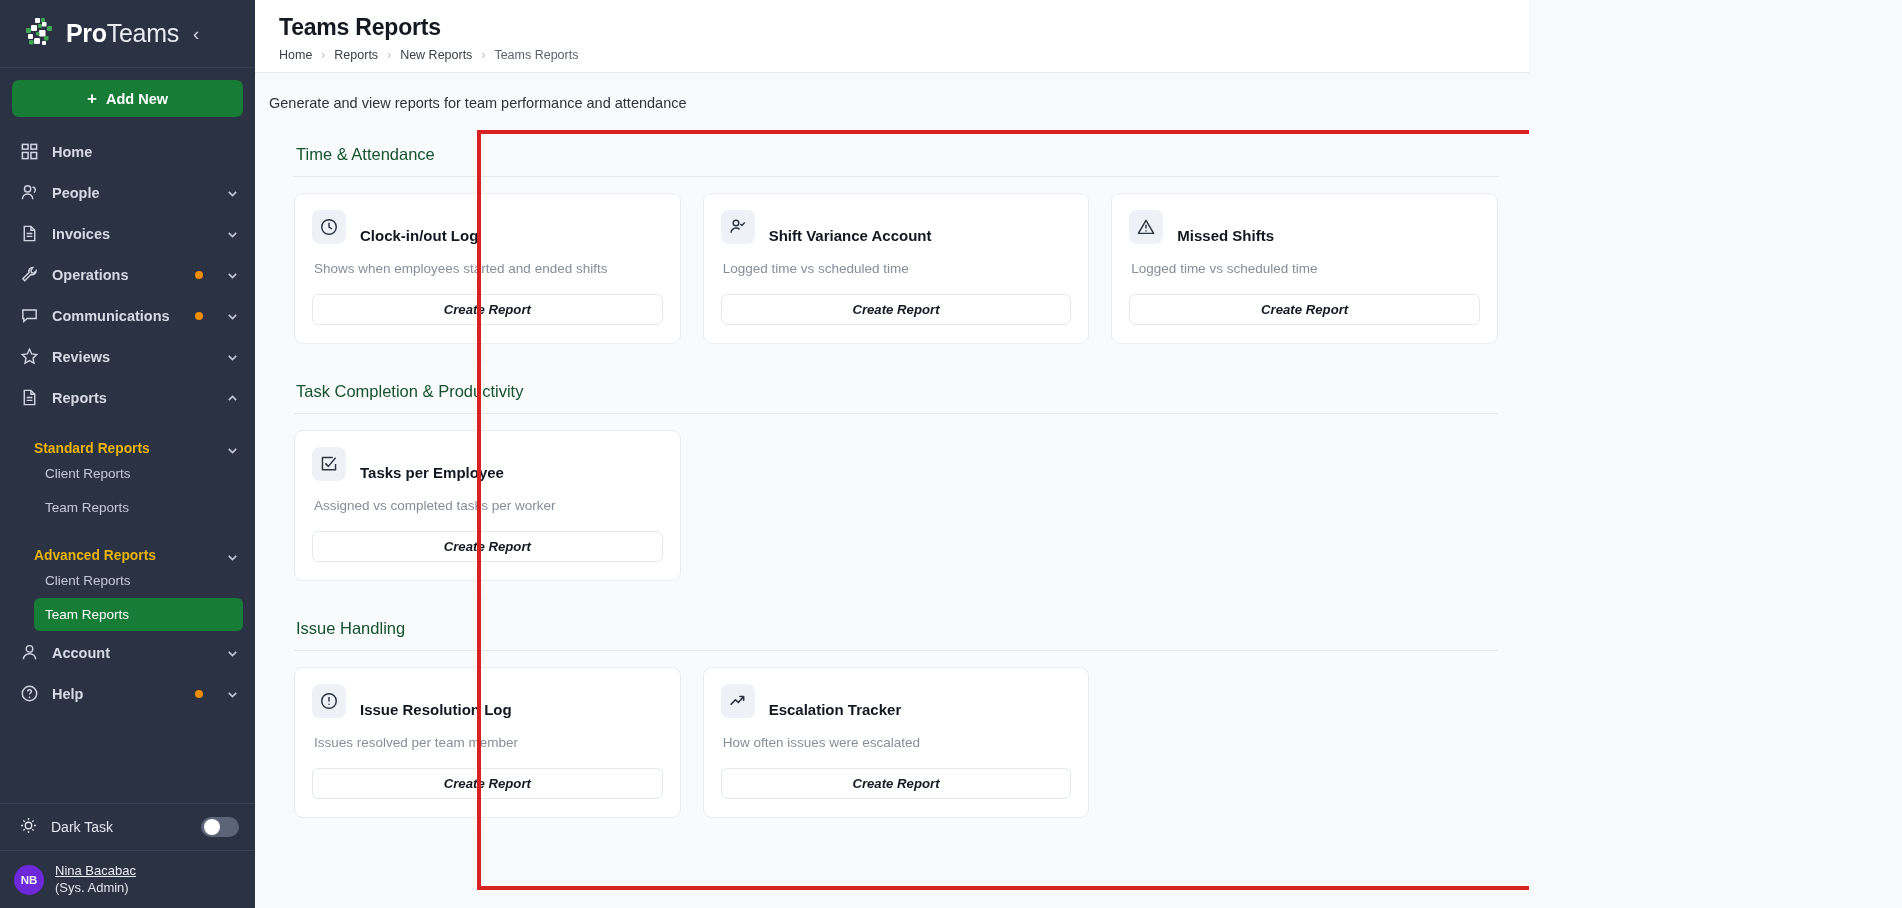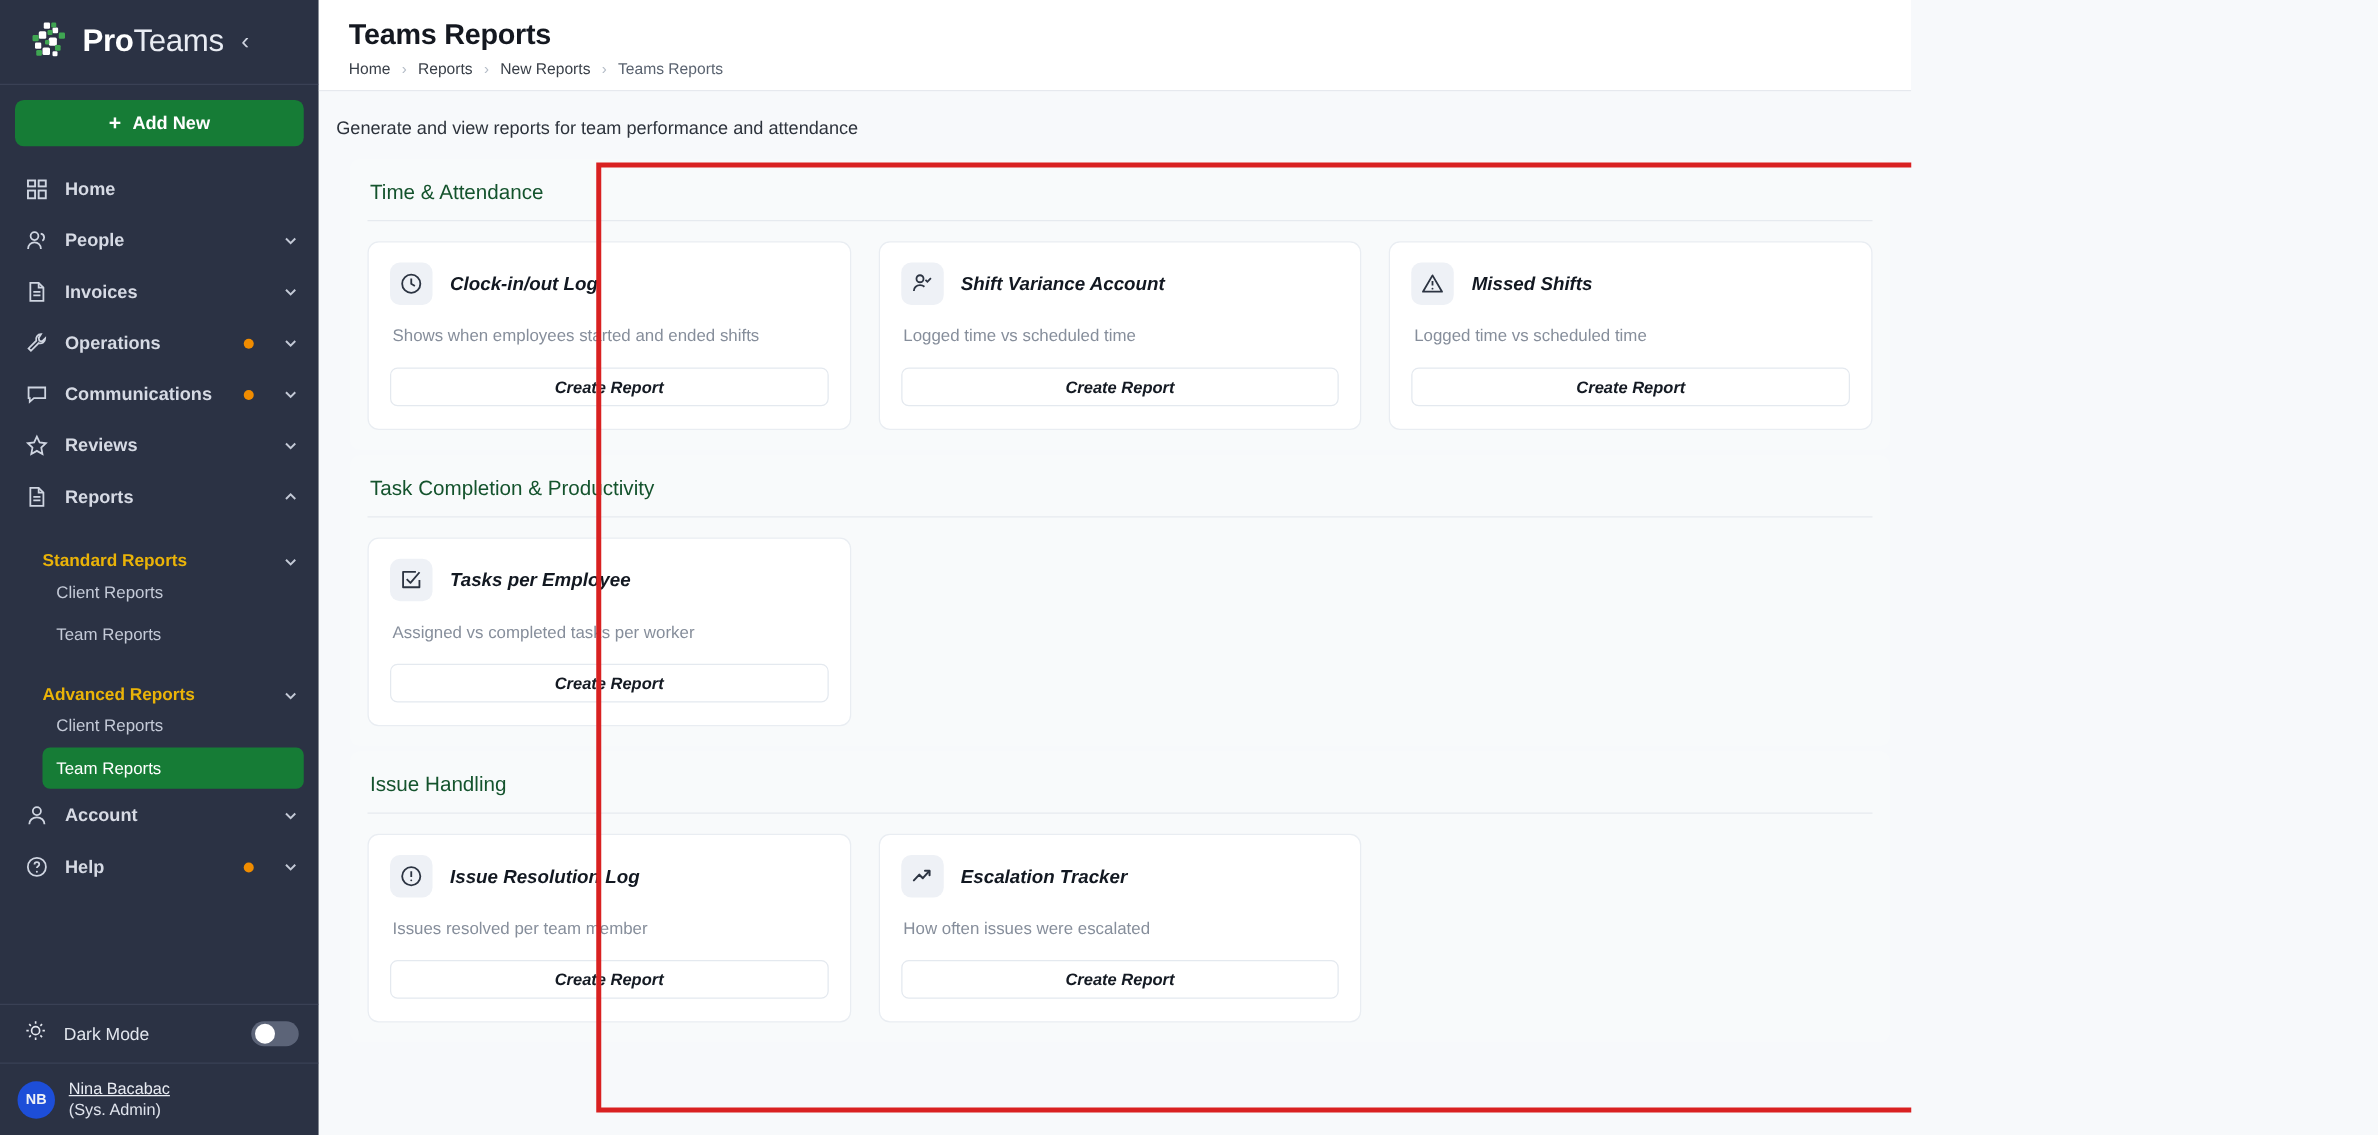--- a/index.html
+++ b/index.html
@@ -70,21 +70,21 @@
     padding: 0 16px 0 19px; border-top: 1px solid #3a4155; color: #e2e6ee; cursor: pointer;
   }
   .darkmode .lbl { font-size: 14px; flex: 1 1 auto; }
   .toggle { width: 38px; height: 20px; border-radius: 10px; background: #5c6478; position: relative; flex: 0 0 38px; cursor: pointer; }
   .toggle::after { content: ""; position: absolute; top: 2px; left: 3px; width: 16px; height: 16px; border-radius: 50%; background: #fff; }
   .userrow {
     height: 58px; display: flex; align-items: center; gap: 11px;
     padding: 0 16px 0 14px; border-top: 1px solid #3a4155; cursor: pointer;
   }
   .avatar {
-    width: 30px; height: 30px; border-radius: 50%; background: #1d4ed8;
+    width: 30px; height: 30px; border-radius: 50%; background: #6d28d9;
     color: #eef1f6; font-size: 11.5px; font-weight: 700;
     display: flex; align-items: center; justify-content: center; flex: 0 0 30px;
   }
   .uname { font-size: 13px; color: #eaedf4; text-decoration: underline; line-height: 1.25; }
   .urole { font-size: 13px; color: #dfe3ec; line-height: 1.25; }
 
   
   .main { flex: 1 1 auto; height: 908px; background: #f7f9fb; position: relative; overflow: hidden; }
   .topbar { background: #ffffff; border-bottom: 1px solid #e6e9ee; padding: 14px 0 10px 24px; }
   .page-title { font-size: 23px; font-weight: 700; color: #141820; letter-spacing: -.2px; }
@@ -105,21 +105,21 @@
 
   .section { background: #f8fafb; border-radius: 8px; padding: 12px 14px 16px 14px; margin-bottom: 4px; }
   .section-title { font-size: 16.5px; font-weight: 400; color: #14532d; padding: 6px 2px 12px 2px; }
   .section-div { height: 1px; background: #e6eaef; margin: 0 0 16px 0; }
   .cards { display: grid; grid-template-columns: repeat(3, 1fr); gap: 22px; }
 
   .card {
     background: #ffffff; border: 1px solid #e9edf2; border-radius: 9px;
     padding: 16px 17px 18px 17px;
   }
-  .card-head { display: flex; align-items: center; gap: 14px; font-style: italic; }
+  .card-head { display: flex; align-items: flex-end; gap: 14px; }
   .card-icon {
     width: 34px; height: 34px; flex: 0 0 34px; border-radius: 8px;
     background: #eef1f6; display: flex; align-items: center; justify-content: center;
     color: #2c3442;
   }
   .card-title { font-size: 15px; font-weight: 700; color: #121821; }
   .card-desc { font-size: 13.5px; color: #868e9b; margin: 17px 0 0 2px; }
   .card-btn {
     margin-top: 18px; width: 100%; height: 31px;
     background: #ffffff; border: 1px solid #e4e9ef; border-radius: 6px;
@@ -339,21 +339,21 @@
     </nav>
 
     <div class="sidebar-foot">
       <div class="darkmode">
         <span class="ic">
           <svg viewBox="0 0 20 20" width="19" height="19" fill="none" stroke="#e2e6ee" stroke-width="1.4">
             <circle cx="10" cy="10" r="3.4"></circle>
             <path d="M10 2.2v2M10 15.8v2M2.2 10h2M15.8 10h2M4.6 4.6l1.4 1.4M14 14l1.4 1.4M15.4 4.6 14 6M6 14l-1.4 1.4"></path>
           </svg>
         </span>
-        <span class="lbl">Dark Mode</span>
+        <span class="lbl">Dark Task</span>
         <span class="toggle"></span>
       </div>
       <div class="userrow">
         <span class="avatar">NB</span>
         <span>
           <div class="uname">Nina Bacabac</div>
           <div class="urole">(Sys. Admin)</div>
         </span>
       </div>
     </div>

